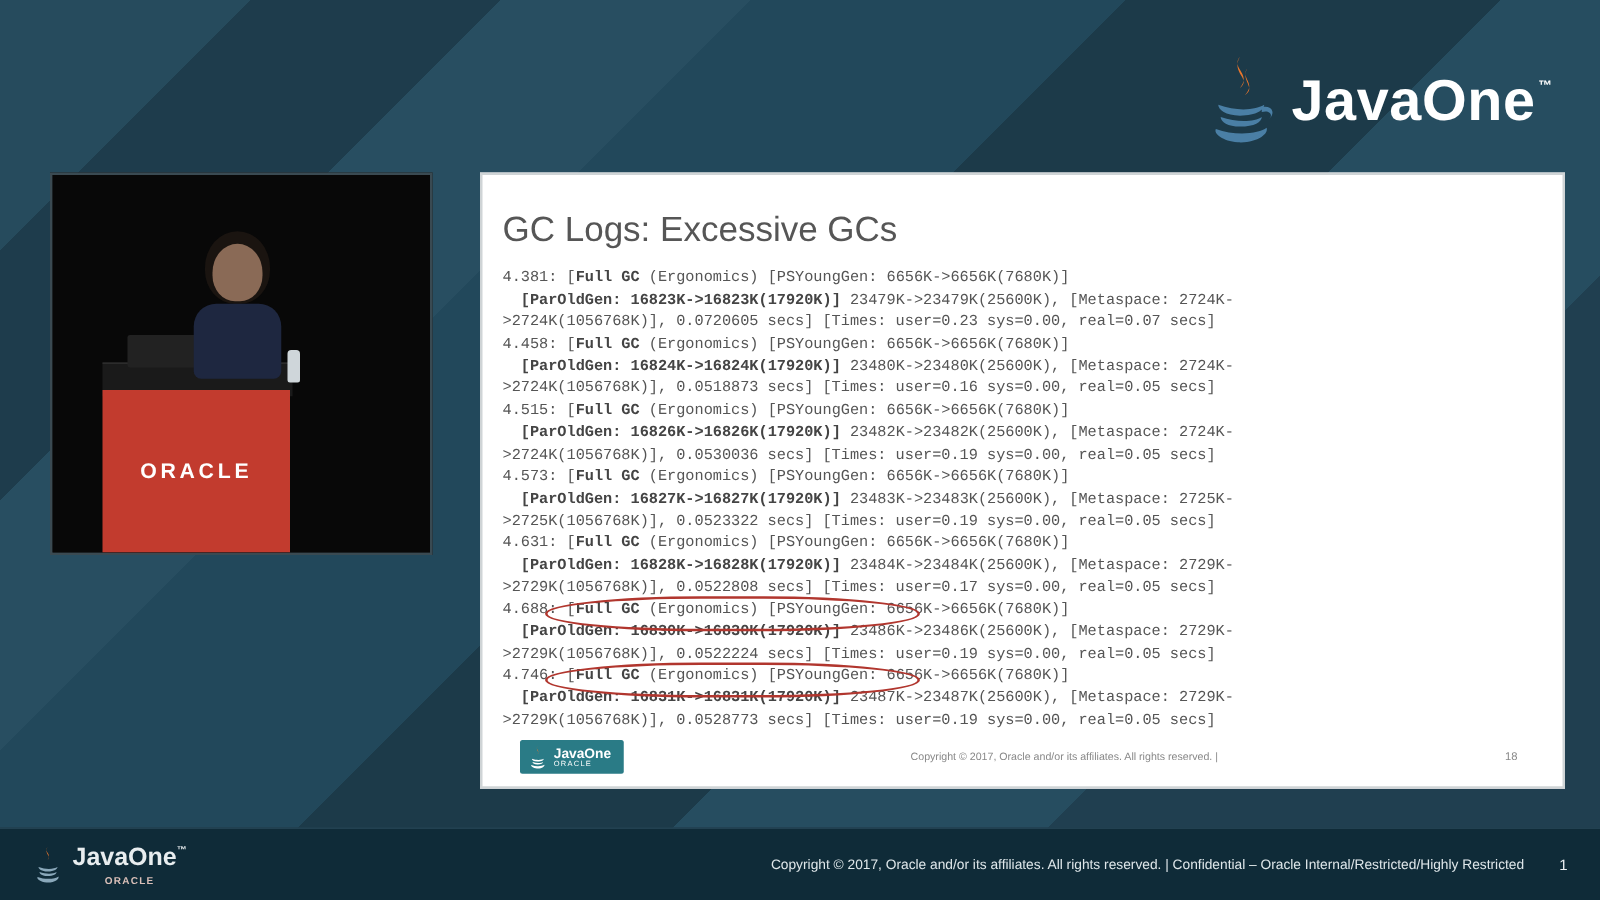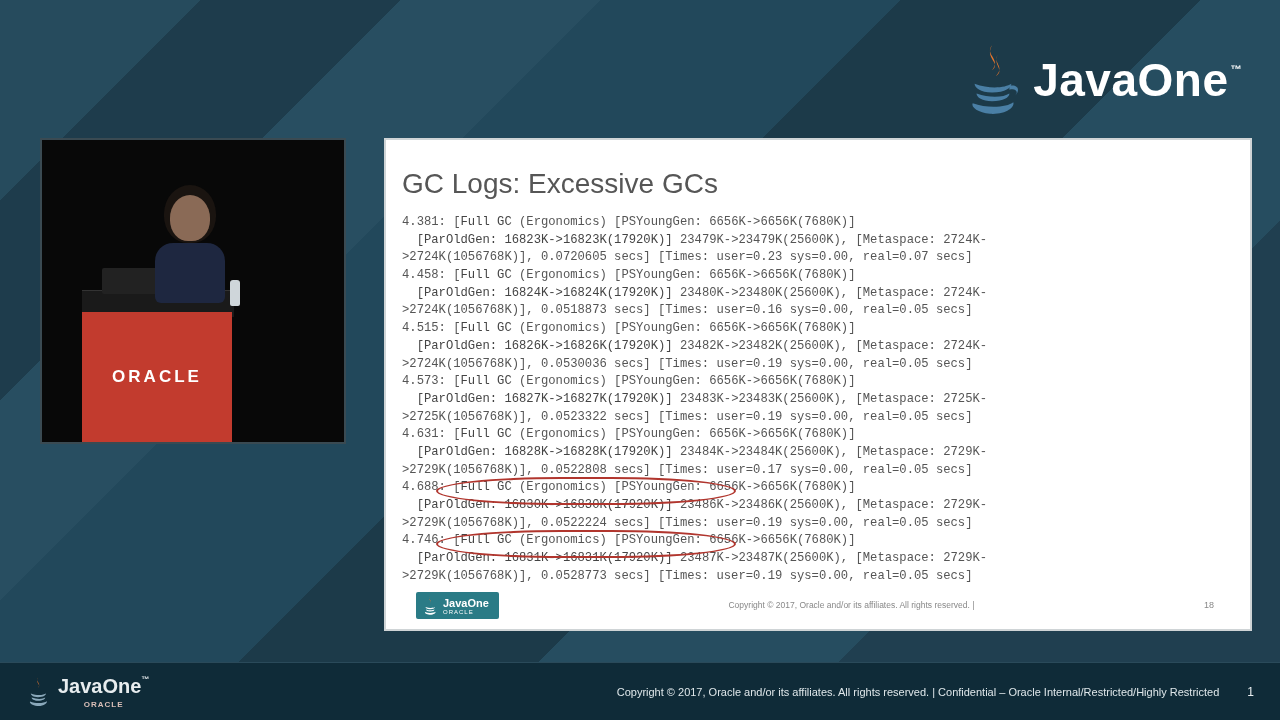--- a/index.html
+++ b/index.html
@@ -116,21 +116,21 @@
     font-family: Arial, sans-serif;
   }
   .log {
     font-family: "Courier New", Courier, monospace;
     font-size: 12.2px;
     line-height: 1.45;
     color: #555;
     white-space: nowrap;
   }
   .log .entry { margin-bottom: 0; }
-  .log b { font-weight: 400; color:#444; }
+  .log b { font-weight: 700; color:#444; }
 
   .circle-annot {
     position: absolute;
     border: 2px solid #b1362e;
     border-radius: 50% / 60%;
     pointer-events: none;
   }
 
   .slide-footer {
     position: absolute;

